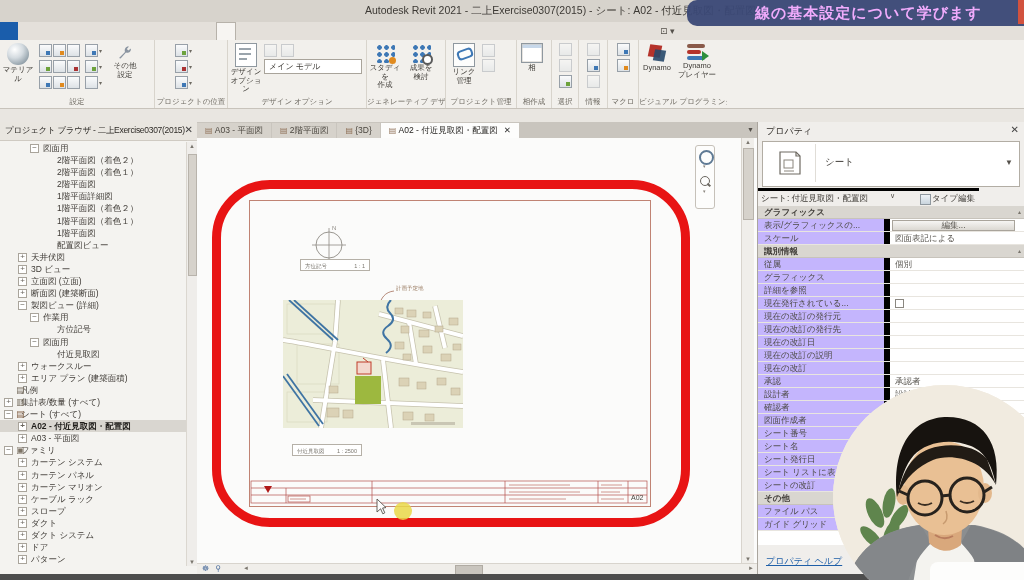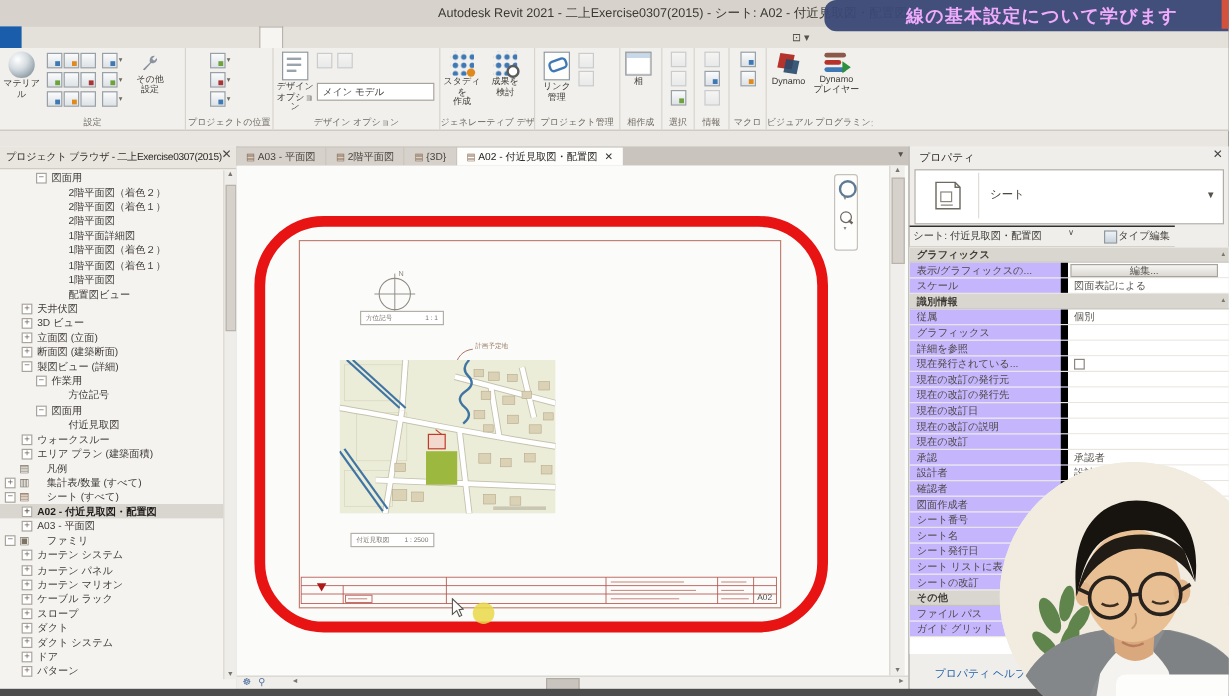--- a/index.html
+++ b/index.html
@@ -67,21 +67,21 @@
   .trow .g{display:none;position:absolute;top:2px;width:7px;height:7px;border:1px solid #a9a49b;background:#fff;color:#6b675f;font-size:8px;line-height:6px;text-align:center;}
   .trow.glyph-plus .g,.trow.glyph-minus .g{display:block;}
   .trow.glyph-plus .g::before{content:"+";}
   .trow.glyph-minus .g::before{content:"−";}
   .trow .ti{display:none;position:absolute;top:0;font-size:9px;color:#7d7466;}
   .trow.icon-legend .ti,.trow.icon-schedule .ti,.trow.icon-sheet .ti,.trow.icon-family .ti{display:block;}
   .trow.icon-legend .ti::before{content:"▤";}
   .trow.icon-schedule .ti::before{content:"▥";}
   .trow.icon-sheet .ti::before{content:"▤";color:#8a6a4f;}
   .trow.icon-family .ti::before{content:"▣";}
-  .trow.level-0 .g{left:4px;} .trow.level-0 .ti{left:16px;} .trow.level-0 .lbl{padding-left:39px;}
+  .trow.level-0 .g{left:4px;} .trow.level-0 .ti{left:16px;} .trow.level-0 .lbl{padding-left:21px;}
   .trow.level-1 .g{left:18px;} .trow.level-1 .lbl{padding-left:31px;}
   .trow.level-2 .g{left:30px;} .trow.level-2 .lbl{padding-left:43px;}
   .trow.level-3 .lbl{padding-left:57px;}
   .trow.is-selected{background:#d9d6d0;}
   .trow.is-bold{font-weight:bold;color:#1f1d1a;}
   .lbl{display:inline-block;}
   .bscroll{position:absolute;right:0;top:20px;width:10px;height:424px;background:#efedea;border-left:1px solid #dbd7d0;}
   .bscroll .up,.bscroll .dn{position:absolute;left:0;width:100%;text-align:center;font-size:6px;color:#7a766e;}
   .bscroll .up{top:1px;} .bscroll .dn{bottom:1px;}
   .bscroll .thumb{position:absolute;left:1px;top:12px;width:7px;height:120px;background:#d6d2cb;border:1px solid #b8b3ab;}
@@ -118,39 +118,39 @@
   .navicons{position:absolute;left:5px;top:426px;display:flex;gap:6px;font-size:8px;color:#4a6c9b;}
   
   .props{position:absolute;left:757px;top:122px;width:267px;height:453px;background:#f0eeeb;border-left:1px solid #aaa59d;}
   .pheader{position:absolute;left:0;top:0;width:100%;height:18px;}
   .pheader .ptitle{position:absolute;left:8px;top:3px;font-size:9px;color:#2e2b27;}
   .pheader .px{position:absolute;right:6px;top:2px;font-size:10px;color:#444;}
   .typesel{position:absolute;left:4px;top:19px;width:256px;height:44px;background:#fff;border:1px solid #b2ada4;}
   .typesel .ticon{position:absolute;left:2px;top:2px;width:50px;height:38px;border-right:1px solid #e0ddd7;display:flex;align-items:center;justify-content:center;}
   .typesel .tname{position:absolute;left:62px;top:14px;font-size:9.5px;color:#3d3a35;}
   .typesel .tarrow{position:absolute;right:6px;top:16px;font-size:8px;color:#55514b;}
-  .filterrow{position:absolute;left:0px;top:66px;width:221px;height:16px;border-top:1px solid #000000;border-bottom:1px solid #d5d1c9;}
+  .filterrow{position:absolute;left:0px;top:66px;width:221px;height:16px;border-top:3px solid #000000;border-bottom:1px solid #d5d1c9;}
   .filterrow .combo2{position:absolute;left:3px;top:1px;width:128px;height:13px;font-size:8.5px;line-height:13px;color:#3d3a35;white-space:nowrap;overflow:hidden;}
   .filterrow .carrow{position:absolute;left:132px;top:1px;font-size:7px;color:#55514b;}
   .filterrow .edittype{position:absolute;right:4px;top:1px;height:13px;font-size:8.5px;line-height:13px;color:#3d3a35;padding-left:12px;}
   .filterrow .edittype::before{content:"";position:absolute;left:0;top:2px;width:9px;height:9px;border:1px solid #8f989f;background:linear-gradient(#eef3f7,#c9d4dd);}
   .pgrid{position:absolute;left:0;top:84px;width:267px;height:339px;background:#fff;overflow:hidden;}
   .prow{display:flex;height:12px;line-height:12px;font-size:8.5px;border-bottom:1px solid #e8e5df;background:#fff;}
   .prow .pl{width:120px;padding-left:6px;color:#4c4a45;background:#c4b5fd;border-right:6px solid #000000;overflow:hidden;white-space:nowrap;flex:none;}
   .prow .pv{flex:1;padding-left:5px;color:#57544e;overflow:hidden;white-space:nowrap;position:relative;}
   .prow.type-section{background:#d9d6d0;border-bottom:1px solid #c7c3bb;}
   .prow.type-section .pl{background:transparent;border-right:none;font-weight:bold;color:#403d38;width:auto;flex:1;}
   .prow.type-section::after{content:"▴";font-size:6px;color:#7a766e;padding-right:4px;}
   .prow.type-button .pv{background:linear-gradient(#f6f5f3,#dbd8d2);border:1px solid #a9a49b;margin:1px 10px 1px 2px;height:9px;line-height:9px;flex:1;text-align:center;padding-left:0;}
   .prow.type-checkbox .pv::before{content:"";display:inline-block;width:7px;height:7px;border:1px solid #8a8780;background:#fff;margin-top:2px;}
   .prow.type-checkbox.is-checked .pv::before{content:"✓";font-size:7px;line-height:7px;text-align:center;color:#2e2b27;}
   .prow.type-checkbox .pv{font-size:0;}
   .prow.is-shaded .pv{background:#dcd9d3;}
   .pfoot{position:absolute;left:0;top:425px;width:267px;height:28px;}
-  .phelp{position:absolute;left:21px;top:8px;font-size:9px;color:#1f5fa8;}
+  .phelp{position:absolute;left:8px;top:8px;font-size:9px;color:#1f5fa8;text-decoration:underline;}
   .papply{position:absolute;left:148px;top:6px;width:72px;height:15px;background:linear-gradient(#f2f1ee,#d8d5cf);border:1px solid #b2ada4;font-size:8.5px;line-height:15px;text-align:center;color:#8a867e;}
   
   .caption{position:absolute;left:687px;top:0;width:337px;height:26px;background:rgba(58,72,118,.95);border-radius:10px 0 0 10px;z-index:50;}
   .caption span{position:absolute;left:68px;top:4px;font-size:15px;font-weight:bold;color:#f0abfc;letter-spacing:1px;white-space:nowrap;}
   .closesliver{position:absolute;left:1018px;top:0;width:6px;height:24px;background:#d2523e;z-index:55;}
   .webcam{position:absolute;left:833px;top:385px;width:224px;height:224px;border-radius:50%;overflow:hidden;z-index:40;background:#f1ebe0;}
   .whitecard{position:absolute;left:930px;top:562px;width:100px;height:18px;background:#fdfdfc;border-radius:8px 0 0 0;z-index:45;}
   .bottomstrip{position:absolute;left:0;top:574px;width:1024px;height:6px;background:#4d4d4d;z-index:30;}
 </style>
 </head>
@@ -261,21 +261,21 @@
       <div class="pcontent">
         <div class="bigbtn">
           <span class="doc-icon">
               <i style="top:4px;width:12px"></i>
               <i style="top:9px;width:12px"></i>
               <i style="top:14px;width:8px"></i>
             </span>
           <span class="blabel">デザイン
 オプション</span>
         </div>
-        <div style="display:flex;flex-direction:column;gap:12px;margin-top:2px">
+        <div style="display:flex;flex-direction:column;gap:2px;margin-top:2px">
           <div style="display:flex;gap:4px">
             <i class="mi dim"></i>
             <i class="mi dim"></i>
           </div>
           <div class="combo" style="width:88px">メイン モデル</div>
         </div>
       </div>
       <div class="pfooter">デザイン オプション</div>
     </div>
 

